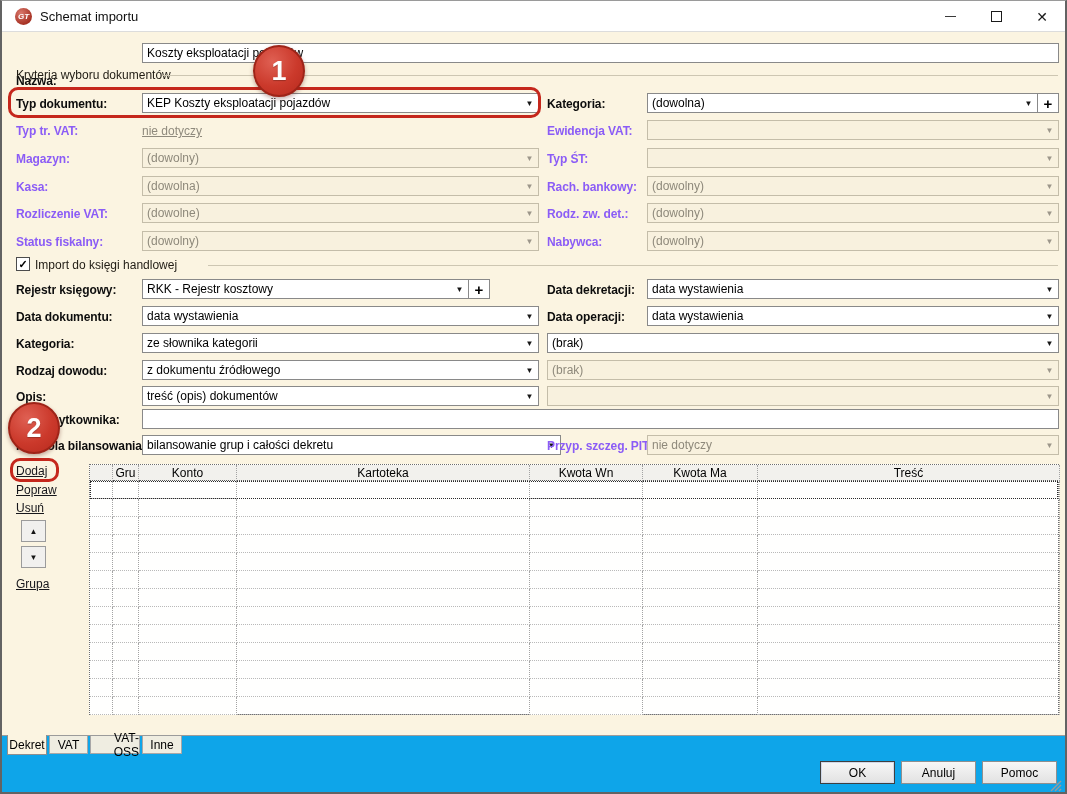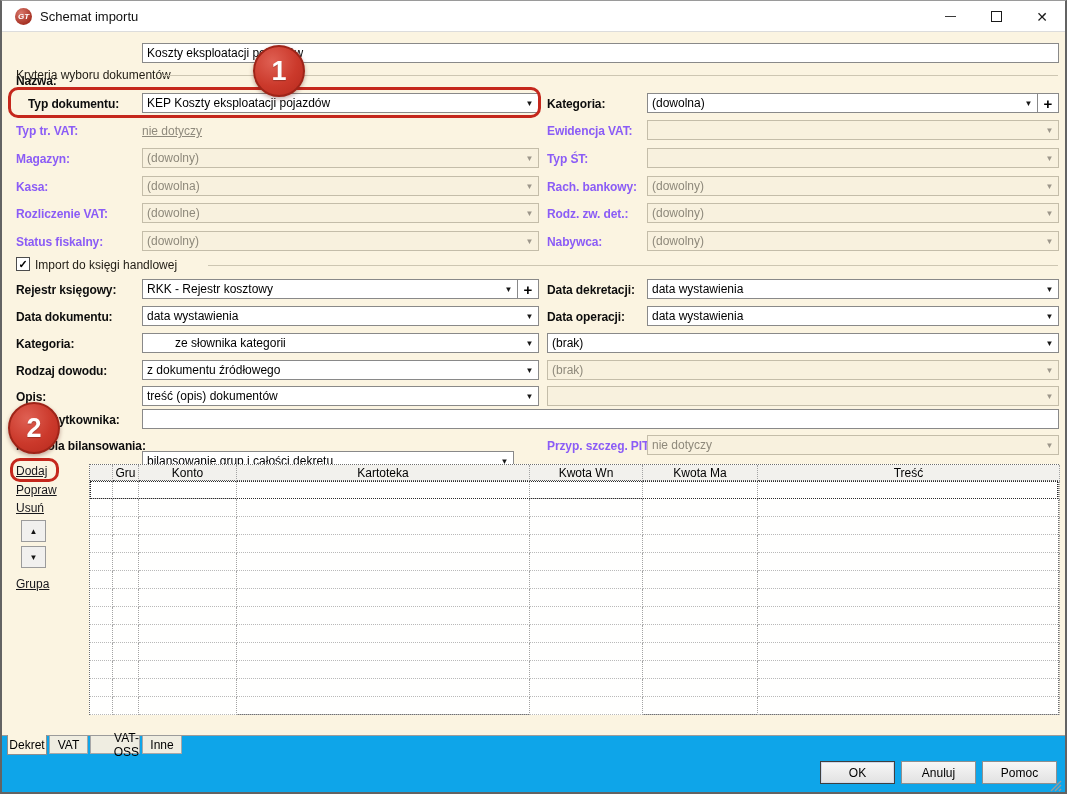--- a/index.html
+++ b/index.html
@@ -105,21 +105,21 @@
         <span>✕</span>
       </div>
   </div>
 
   <div class="lbl" style="left:14px; top:45px;margin-top:28px;">Nazwa:</div>
   <div class="txt" style="left:140px; top:42px; width:917px;">Koszty eksploatacji pojazdów</div>
 
   <div class="sect-lbl" style="left:14px; top:67px;">Kryteria wyboru dokumentów</div>
   <div class="sepline" style="left:160px; top:74px; width:896px;"></div>
 
-  <div class="lbl" style="left:26px; top:96px;">Typ dokumentu:</div>
+  <div class="lbl" style="left:14px; top:96px;">Typ dokumentu:</div>
   <div class="combo" style="left:140px; top:92px; width:397px;">
     <span class="val">KEP Koszty eksploatacji pojazdów</span>
     <span class="arr">▼</span>
   </div>
   <div class="lbl" style="left:545px; top:96px;">Kategoria:</div>
   <div class="combo" style="left:645px; top:92px; width:412px;">
     <span class="val">(dowolna)</span>
     <span class="arr">▼</span>
     <span class="plus">+</span>
   </div>
@@ -176,21 +176,21 @@
     <span class="arr">▼</span>
   </div>
 
   <div class="checkbox" style="left:14px; top:256px;">
       <span>✓</span>
     </div>
   <div class="sect-lbl" style="left:33px; top:257px;">Import do księgi handlowej</div>
   <div class="sepline" style="left:206px; top:264px; width:850px;"></div>
 
   <div class="lbl" style="left:14px; top:282px;">Rejestr księgowy:</div>
-  <div class="combo" style="left:140px; top:278px; width:397px;">
+  <div class="combo" style="left:140px; top:278px; width:348px;">
     <span class="val">RKK - Rejestr kosztowy</span>
     <span class="arr">▼</span>
     <span class="plus">+</span>
   </div>
   <div class="lbl" style="left:545px; top:282px;">Data dekretacji:</div>
   <div class="combo" style="left:645px; top:278px; width:412px;">
     <span class="val">data wystawienia</span>
     <span class="arr">▼</span>
   </div>
 
@@ -199,21 +199,21 @@
     <span class="val">data wystawienia</span>
     <span class="arr">▼</span>
   </div>
   <div class="lbl" style="left:545px; top:309px;">Data operacji:</div>
   <div class="combo" style="left:645px; top:305px; width:412px;">
     <span class="val">data wystawienia</span>
     <span class="arr">▼</span>
   </div>
 
   <div class="lbl" style="left:14px; top:336px;">Kategoria:</div>
-  <div class="combo" style="left:140px; top:332px; width:397px;padding-left:28px;">
+  <div class="combo" style="left:140px; top:332px; width:397px;">
     <span class="val">ze słownika kategorii</span>
     <span class="arr">▼</span>
   </div>
   <div class="combo" style="left:545px; top:332px; width:512px;">
     <span class="val">(brak)</span>
     <span class="arr">▼</span>
   </div>
 
   <div class="lbl" style="left:14px; top:363px;">Rodzaj dowodu:</div>
   <div class="combo" style="left:140px; top:359px; width:397px;">
@@ -232,21 +232,21 @@
   </div>
   <div class="combo dis" style="left:545px; top:385px; width:512px;">
     <span class="val"></span>
     <span class="arr">▼</span>
   </div>
 
   <div class="lbl" style="left:14px; top:412px;">Opis użytkownika:</div>
   <div class="txt" style="left:140px; top:408px; width:917px;"></div>
 
   <div class="lbl" style="left:14px; top:438px;">Kontrola bilansowania:</div>
-  <div class="combo" style="left:140px; top:434px; width:372px;margin-top:16px;">
+  <div class="combo" style="left:140px; top:434px; width:419px;">
     <span class="val">bilansowanie grup i całości dekretu</span>
     <span class="arr">▼</span>
   </div>
   <div class="lbl dis" style="left:545px; top:438px;">Przyp. szczeg. PIT:</div>
   <div class="combo dis" style="left:645px; top:434px; width:412px;">
     <span class="val">nie dotyczy</span>
     <span class="arr">▼</span>
   </div>
 
   <div class="link" style="left:14px; top:463px;">Dodaj</div>

